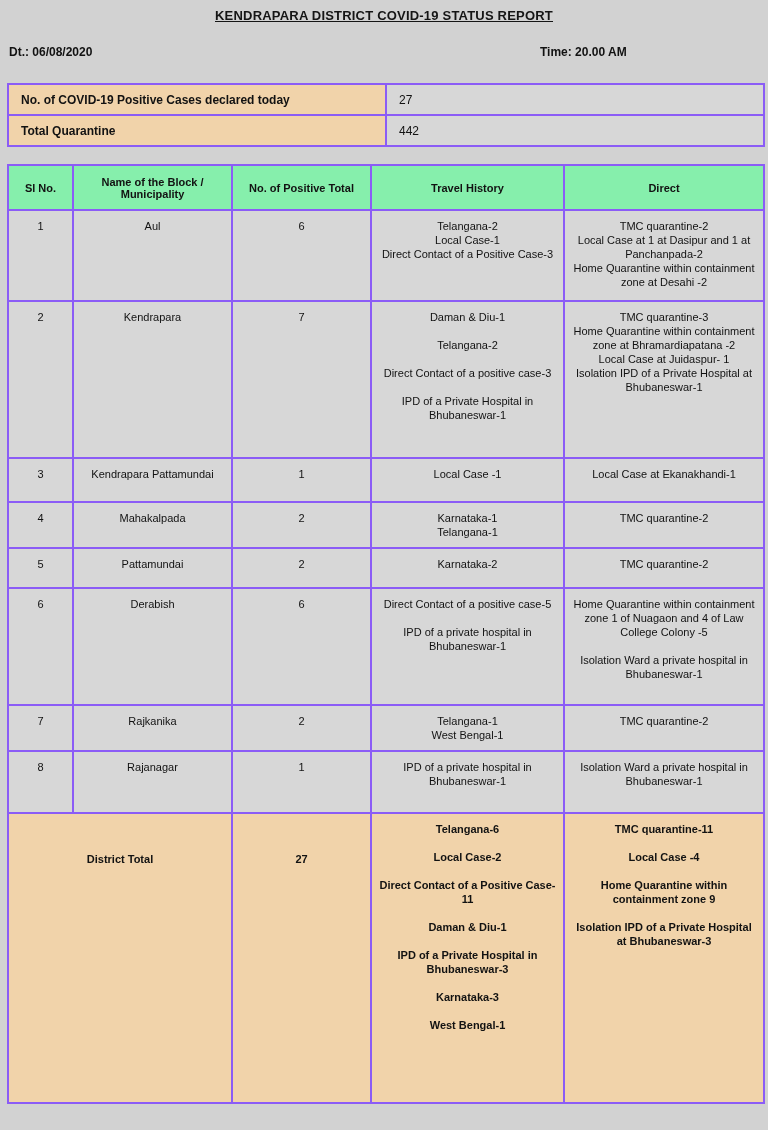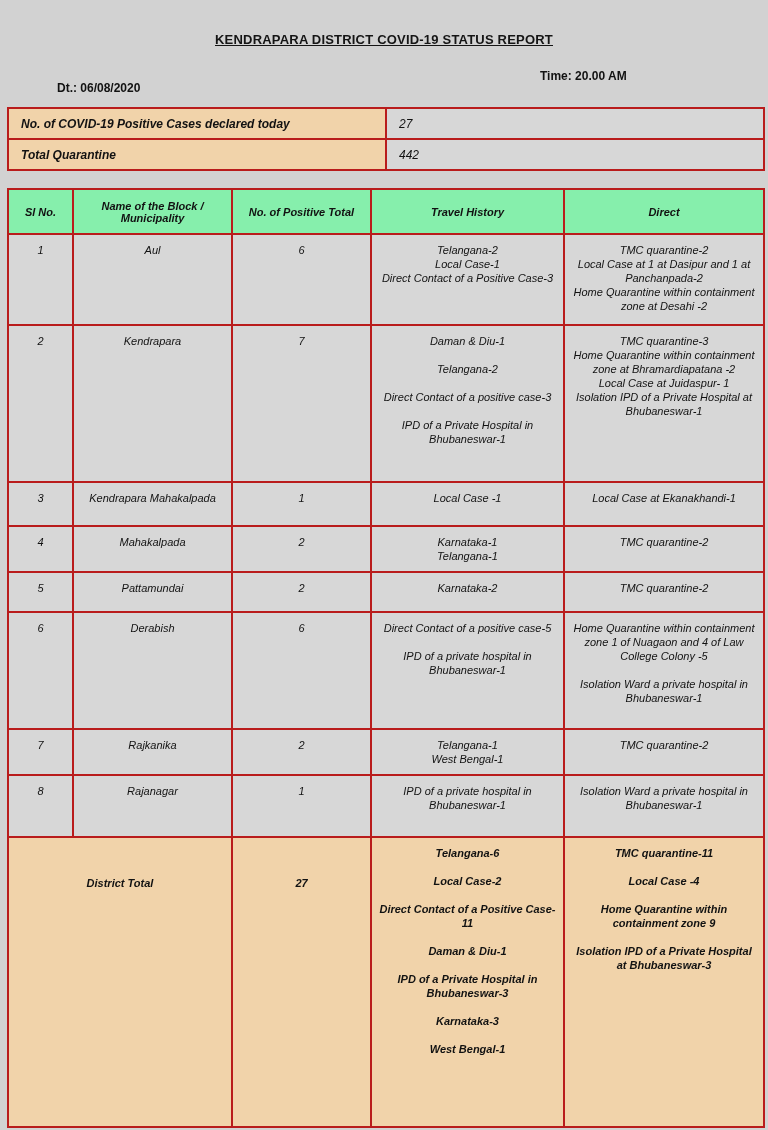--- a/index.html
+++ b/index.html
@@ -3,42 +3,41 @@
 <meta charset="utf-8">
 <style>
   * { margin: 0; padding: 0; box-sizing: border-box; }
   html, body {
     width: 768px; height: 1130px;
     overflow: hidden;
     background: #d2d2d2;
     font-family: "Liberation Sans", "DejaVu Sans", sans-serif;
     color: #121212;
   }
-  .page { position: relative; width: 768px; height: 1130px; padding-top: 32px; }
+  .page { position: relative; width: 768px; height: 1130px; padding-top: 8px; }
 
   
   .title {
     text-align: center;
     font-size: 13px;
     font-weight: 700;
     letter-spacing: 0.2px;
     text-decoration: underline;
     color: #151515;
   }
   .dateline { position: relative; height: 16px; margin-top: 22px; font-size: 12px; font-weight: 700; }
-  .date-label { position: absolute; left: 9px; top: 12px; margin-left: 48px; }
+  .date-label { position: absolute; left: 9px; top: 0; }
   .time-label { position: absolute; left: 540px; top: 0; }
 
   
   table { border-collapse: collapse; table-layout: fixed; }
   td, th {
-    border: 2px solid #b91c1c;
+    border: 2px solid #8b5cf6;
     white-space: pre-line;
     overflow: hidden;
-    font-style: italic;
   }
   .tan  { background: #f1d3aa; }
   .gray { background: #d7d7d7; }
 
   
   .summary { width: 756px; margin: 22px 5px 0 7px; }
   .summary td { height: 31px; vertical-align: middle; padding: 2px 6px 2px 12px; font-size: 12px; }
   .summary td.lbl { font-weight: 700; }
   .summary td.val { font-weight: 400; }
 
@@ -132,21 +131,21 @@
 Direct Contact of a positive case-3
 
 IPD of a Private Hospital in Bhubaneswar-1</td>
         <td>TMC quarantine-3
 Home Quarantine within containment zone at Bhramardiapatana -2
 Local Case at Juidaspur- 1
 Isolation IPD of a Private Hospital at Bhubaneswar-1</td>
       </tr>
       <tr style="height:44px">
         <td>3</td>
-        <td>Kendrapara Mahakalpada</td>
+        <td>Kendrapara Pattamundai</td>
         <td>1</td>
         <td>Local Case -1</td>
         <td>Local Case at Ekanakhandi-1</td>
       </tr>
       <tr style="height:46px">
         <td>4</td>
         <td>Mahakalpada</td>
         <td>2</td>
         <td>Karnataka-1
 Telangana-1</td>

